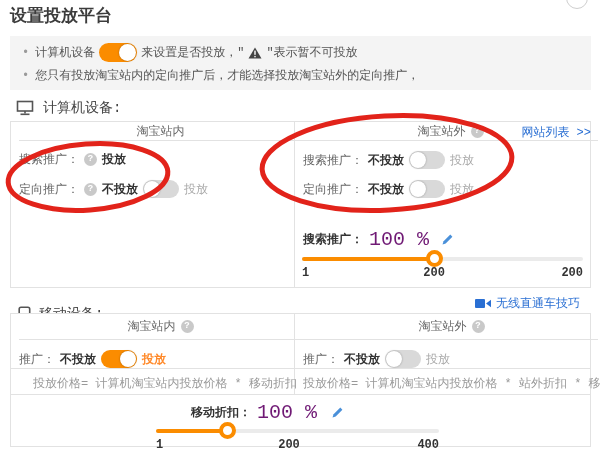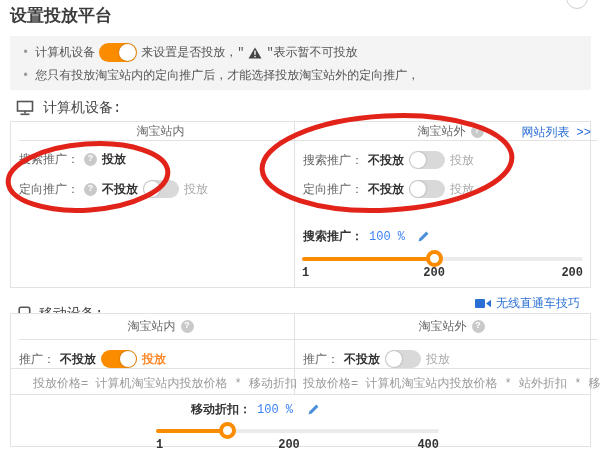--- a/index.html
+++ b/index.html
@@ -37,21 +37,21 @@
 
   .cell-row{position:absolute;display:flex;align-items:center;gap:5px;white-space:nowrap;}
   .lbl{color:#666;}
   .val-strong{color:#333;font-weight:bold;}
   .val-muted{color:#a9a9a9;}
   .val-on{color:#ff8a2b;font-weight:bold;}
   .formula{color:#999;}
 
   .discount-line{display:flex;align-items:center;gap:6px;}
   .discount-label{font-weight:bold;color:#333;}
-  .discount-value{font-size:12px;color:#3b82f6;}
+  .discount-value{font-size:20px;color:#701a75;}
 
   .slider{position:absolute;height:4px;border-radius:2px;background:#ebebeb;}
   .slider-fill{position:absolute;left:0;top:0;height:4px;border-radius:2px;background:#fb8c00;}
   .slider-thumb{position:absolute;top:-7px;width:9px;height:9px;border:4px solid #fb8c00;background:#fff;border-radius:50%;cursor:pointer;}
   .slider-labels{position:absolute;height:14px;font-weight:bold;color:#333;font-size:12px;}
   .sl-min{position:absolute;left:0;top:0;}
   .sl-mid{position:absolute;top:0;transform:translateX(-50%);}
   .sl-max{position:absolute;right:0;top:0;}
 
   .annotation{position:absolute;left:0;top:0;pointer-events:none;z-index:50;}

